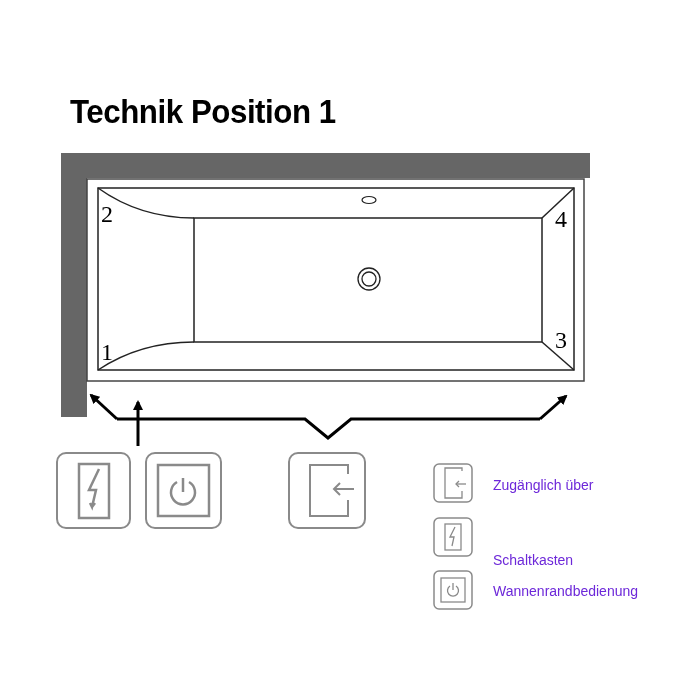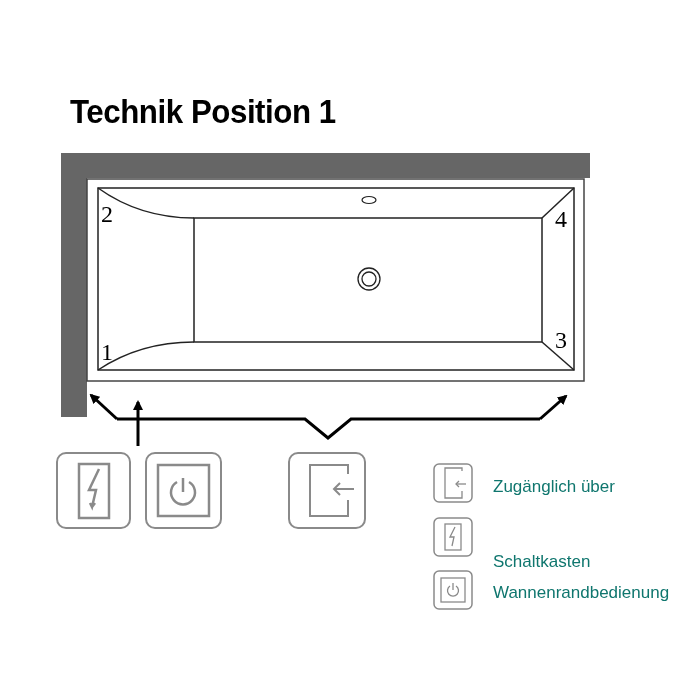--- a/index.html
+++ b/index.html
@@ -1,20 +1,20 @@
 <!DOCTYPE html>
 <html><head>
   <meta charset="utf-8">
   <style>
     html, body { margin: 0; padding: 0; background: #ffffff; }
     body { width: 700px; height: 700px; position: relative; overflow: hidden; font-family: "Liberation Sans", sans-serif; }
     .title { position: absolute; left: 70px; top: 92px; font-family: "Liberation Sans", sans-serif; font-weight: bold; font-size: 34px; color: #000; letter-spacing: -0.5px; transform: scaleX(0.92); transform-origin: left top; white-space: nowrap; }
     svg.diagram { position: absolute; left: 0; top: 0; }
     .corner-num { font-family: "Liberation Serif", serif; font-size: 24px; fill: #000; }
-    .legend-label { position: absolute; left: 493px; font-family: "Liberation Sans", sans-serif; font-size: 17px; color: #0f766e; white-space: nowrap; }
+    .legend-label { position: absolute; left: 493px; font-family: "Liberation Sans", sans-serif; font-size: 14px; color: #6d28d9; white-space: nowrap; }
   </style>
 </head>
 <body>
 
 <div class="title">Technik Position 1</div>
 
 <svg class="diagram" width="700" height="700" viewBox="0 0 700 700">
   <defs>
     <marker id="ah" markerWidth="10" markerHeight="10" refX="8" refY="5" orient="auto" markerUnits="userSpaceOnUse">
       <path d="M0,0 L10,5 L0,10 Z" fill="#000"></path>

